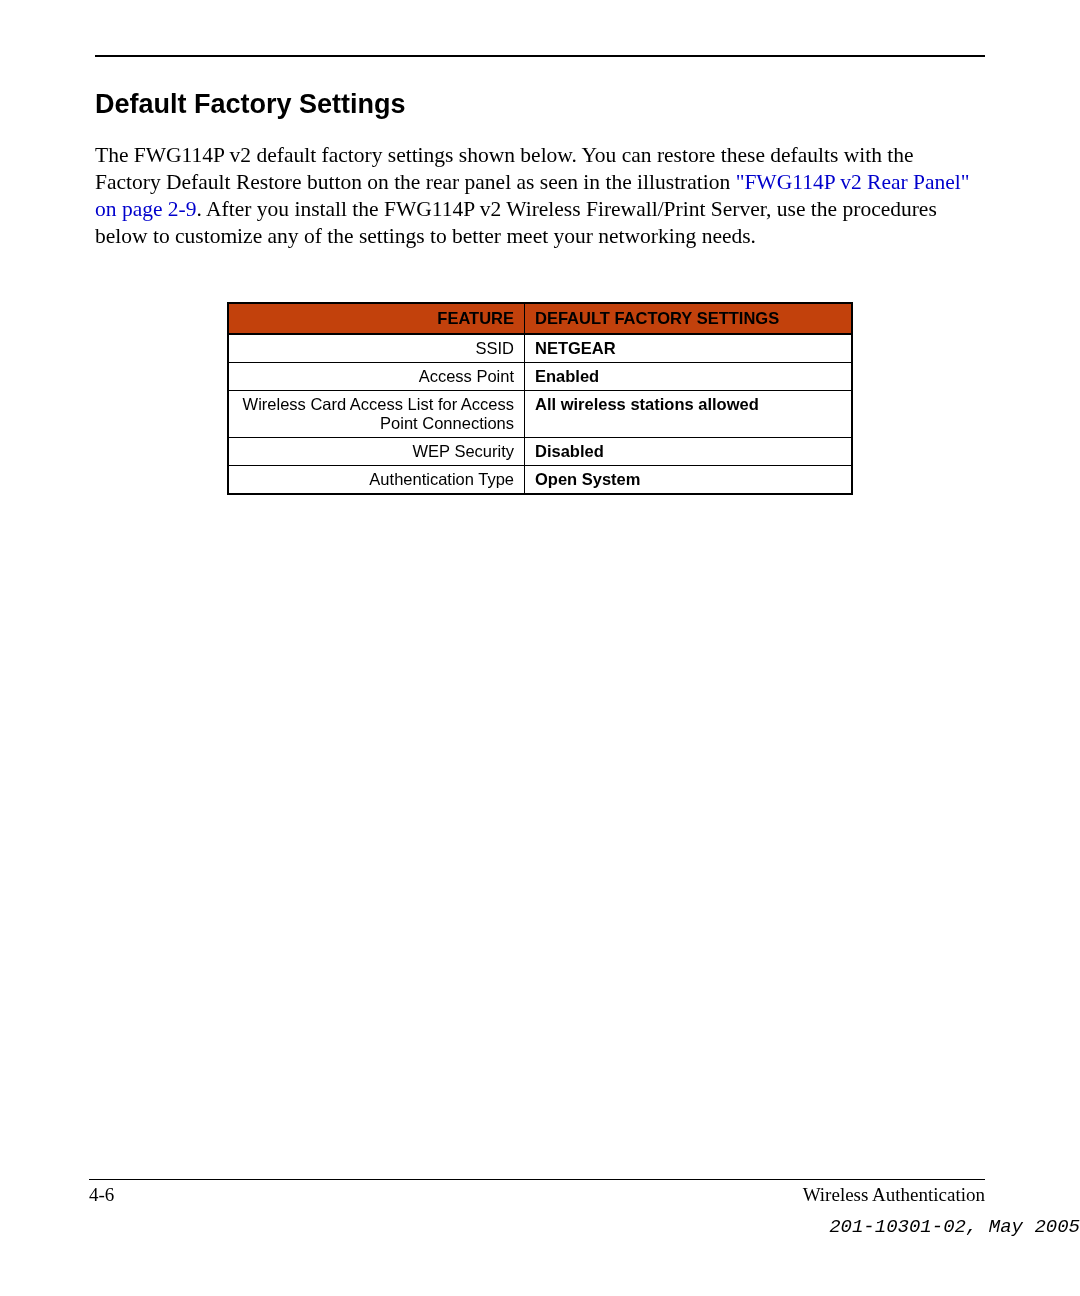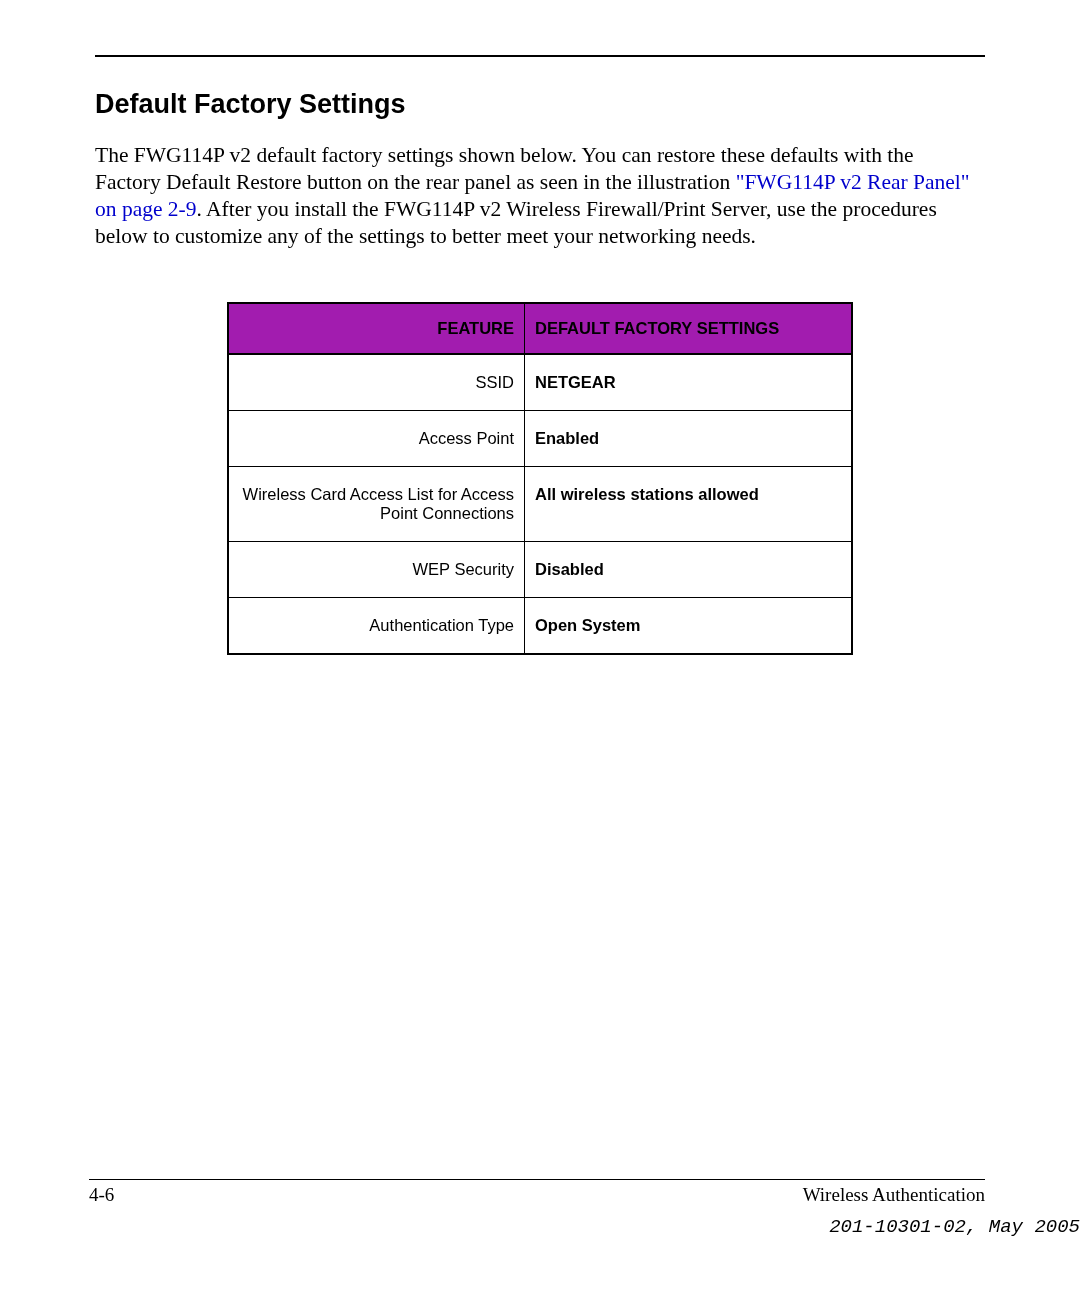--- a/index.html
+++ b/index.html
@@ -44,42 +44,42 @@
     color: #0000cc;
   }
   table.settings {
     border-collapse: collapse;
     margin: 52px auto 0 auto;
     width: 626px;
     font-family: Arial, Helvetica, sans-serif;
     font-size: 16.5px;
   }
   table.settings th {
-    background: #a21caf;
+    background: #c2410c;
     font-weight: bold;
     text-transform: uppercase;
     border-top: 2px solid #000;
     border-bottom: 2px solid #000;
     border-left: 1px solid #000;
     border-right: 1px solid #000;
-    padding: 15px 10px;
+    padding: 5px 10px;
   }
   table.settings th.first {
     border-left: 2px solid #000;
     text-align: right;
   }
   table.settings th.last {
     border-right: 2px solid #000;
     text-align: left;
   }
   table.settings td {
     border-left: 1px solid #000;
     border-right: 1px solid #000;
     border-bottom: 1px solid #000;
-    padding: 18px 10px;
+    padding: 4px 10px;
     vertical-align: top;
   }
   table.settings td.feat {
     border-left: 2px solid #000;
     text-align: right;
     width: 275px;
   }
   table.settings td.val {
     border-right: 2px solid #000;
     font-weight: bold;

